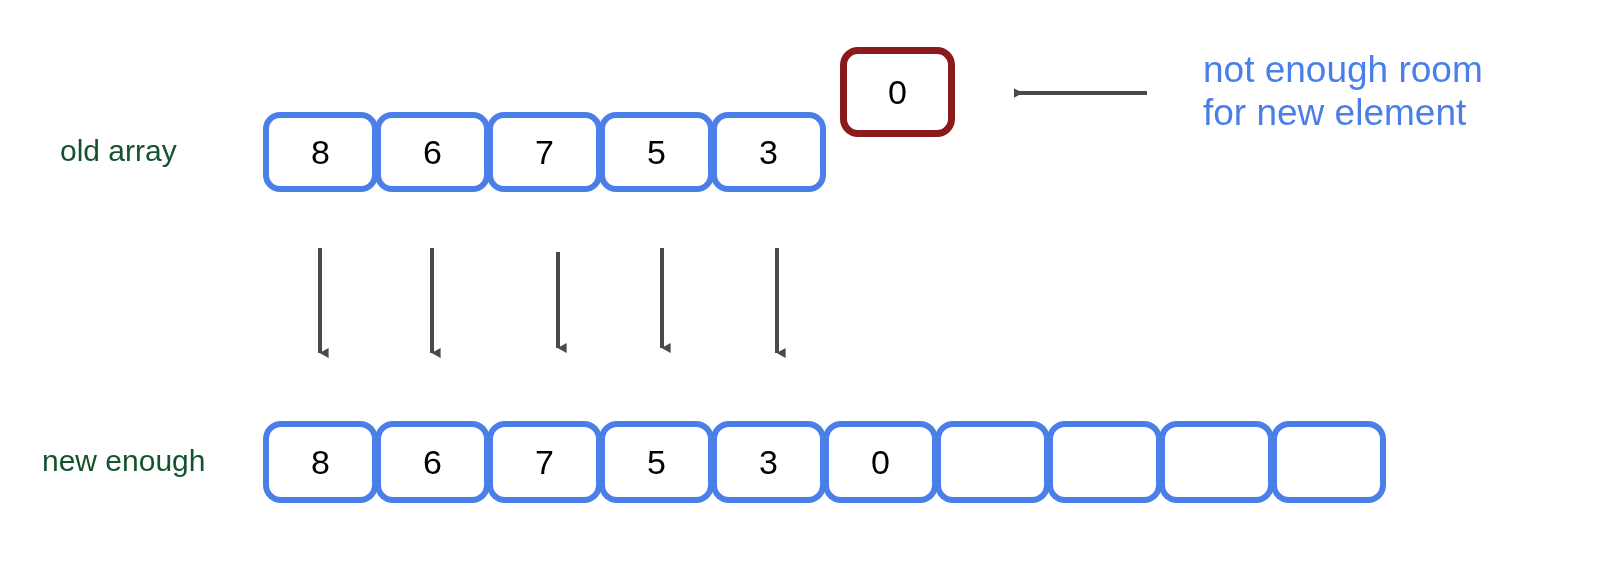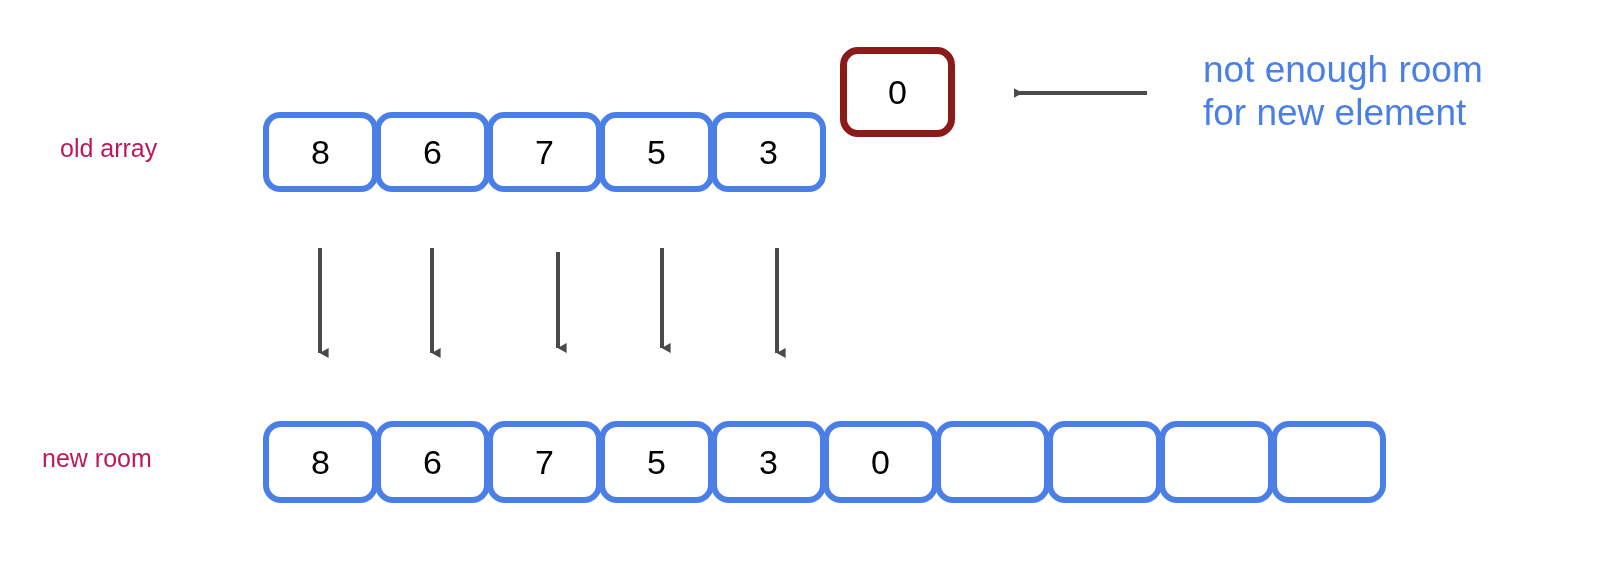--- a/index.html
+++ b/index.html
@@ -14,22 +14,22 @@
     position: relative;
     width: 1600px;
     height: 574px;
     background: #ffffff;
     overflow: hidden;
   }
 
   
   .row-label {
     position: absolute;
-    color: #be185d;
-    font-size: 25px;
+    color: #14532d;
+    font-size: 30px;
     font-family: "Liberation Sans", sans-serif;
     white-space: nowrap;
     letter-spacing: 0px;
   }
   #old-array-label { left: 60px;  top: 134px; }
   #new-array-label { left: 42px;  top: 444px; }
 
   
   .array-row {
     position: absolute;
@@ -115,21 +115,21 @@
     <div class="cell">7</div>
     <div class="cell">5</div>
     <div class="cell">3</div>
   </div>
 
   <div id="new-element-cell">0</div>
 
   <div id="annotation-text"><span>not enough room</span>
 <span>for new element</span></div>
 
-  <div class="row-label" id="new-array-label">new room</div>
+  <div class="row-label" id="new-array-label">new enough</div>
 
   <div class="array-row" id="new-array-row">
     <div class="cell">8</div>
     <div class="cell">6</div>
     <div class="cell">7</div>
     <div class="cell">5</div>
     <div class="cell">3</div>
     <div class="cell">0</div>
     <div class="cell"></div>
     <div class="cell"></div>

